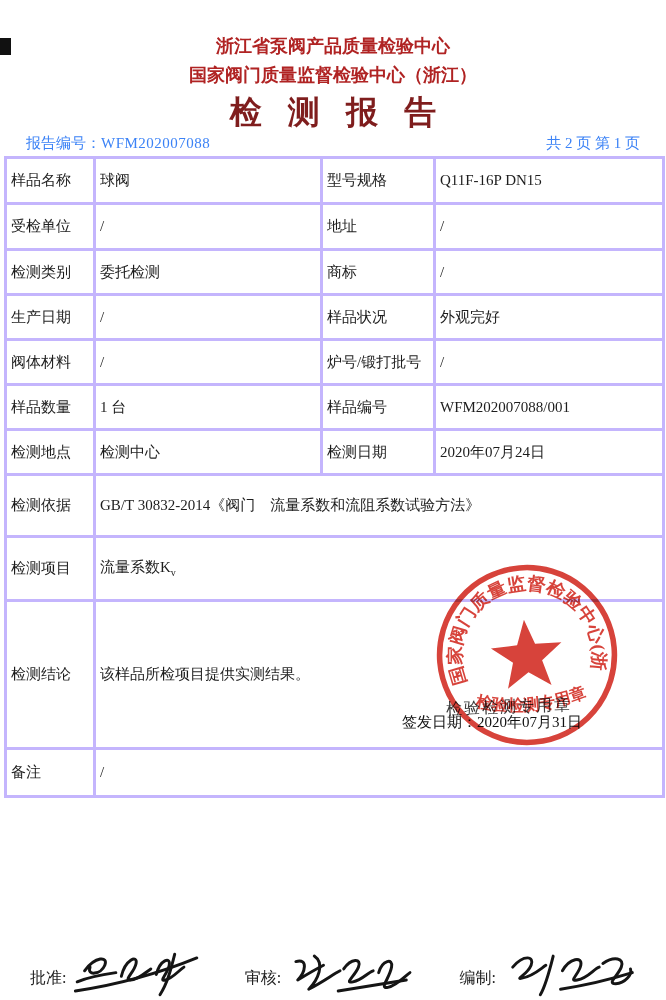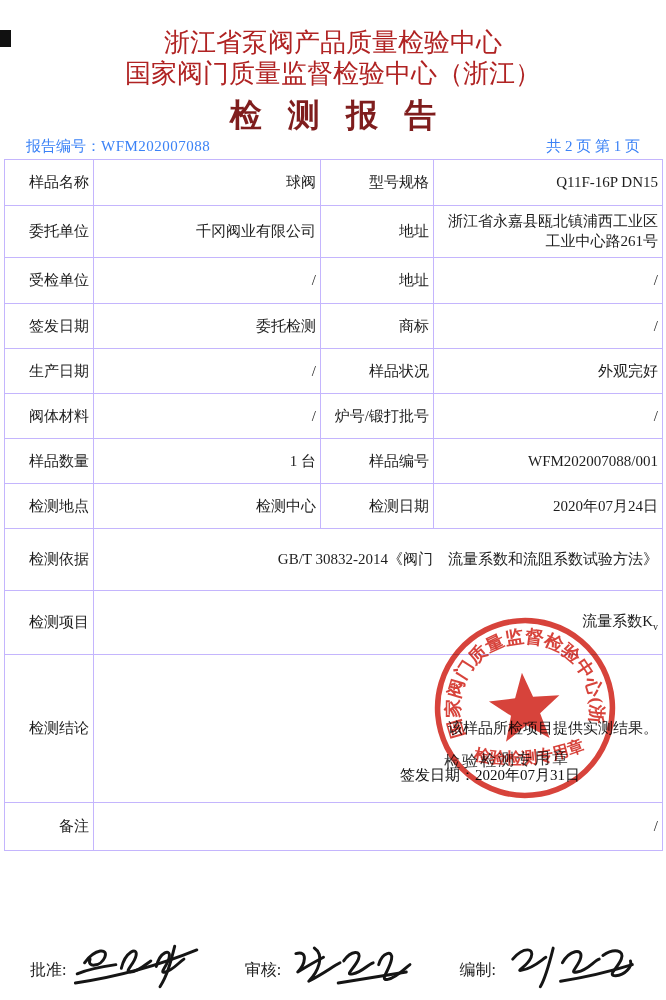--- a/index.html
+++ b/index.html
@@ -4,38 +4,38 @@
 <style>
   html,body{margin:0;padding:0;}
   body{
     width:666px;height:1000px;overflow:hidden;background:#ffffff;
     font-family:"Liberation Serif","DejaVu Serif",serif;color:#1d1d1d;
     position:relative;
   }
   .page{position:relative;width:666px;height:1000px;}
   .artifact{position:absolute;left:0;top:30px;width:11px;height:17px;background:#111;}
   
-  .org-title{margin:0;text-align:center;font-weight:normal;color:#b02323;font-size:26px;line-height:1.18;}
+  .org-title{margin:8px;text-align:center;font-weight:bold;color:#b02323;font-size:18px;line-height:1.18;}
   .org-title.first{padding-top:28px;}
   .report-title{
     margin:10px 0 0 0;text-align:center;font-weight:bold;color:#7f1d1d;
     font-size:32px;letter-spacing:0.82em;text-indent:0.82em;line-height:1.05;
   }
   .report-no-line{
     display:flex;justify-content:space-between;align-items:flex-end;
     padding:4px 26px 3px 26px;font-size:15px;color:#3b82f6;
   }
   .report-no-line .num{letter-spacing:0.5px;}
   
   table.report{
     border-collapse:collapse;table-layout:fixed;
     width:658px;margin:0 0 0 4px;
   }
   table.report td{
-    border:1px solid #c4b5fd;text-align:right;vertical-align:middle;
+    border:3px solid #c4b5fd;text-align:left;vertical-align:middle;
     font-size:15px;padding:2px 4px;line-height:1.35;color:#1d1d1d;
     overflow:visible;
   }
   td.lab{font-size:15px;}
   td.small{font-size:14px;}
   td.addr{font-size:14.5px;}
   td.topleft{text-align:left;vertical-align:top;padding:8px 12px;}
   td.rel{position:relative;margin-top:21px;}
   
   .stamp{
@@ -81,34 +81,28 @@
         <col style="width:113px">
         <col style="width:229px">
       </colgroup>
     <tbody>
         <tr style="height:46px">
       <td class="lab">样品名称</td>
       <td>球阀</td>
       <td class="lab">型号规格</td>
       <td>Q11F-16P DN15</td>
     </tr>
-    <tr style="height:52px">
-      <td class="lab">委托单位</td>
-      <td>千冈阀业有限公司</td>
-      <td class="lab">地址</td>
-      <td class="addr">浙江省永嘉县瓯北镇浦西工业区工业中心路261号</td>
-    </tr>
     <tr style="height:46px">
       <td class="lab">受检单位</td>
       <td>/</td>
       <td class="lab">地址</td>
       <td>/</td>
     </tr>
     <tr style="height:45px">
-      <td class="lab">签发日期</td>
+      <td class="lab">检测类别</td>
       <td>委托检测</td>
       <td class="lab">商标</td>
       <td>/</td>
     </tr>
     <tr style="height:45px">
       <td class="lab">生产日期</td>
       <td>/</td>
       <td class="lab">样品状况</td>
       <td>外观完好</td>
     </tr>

